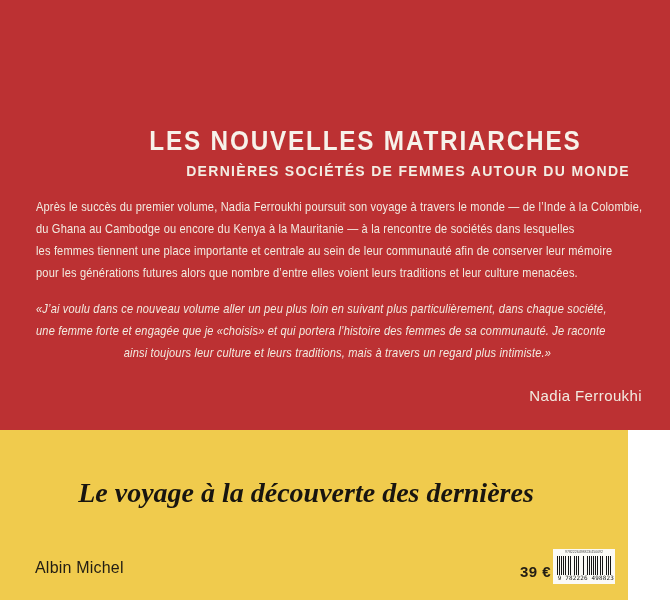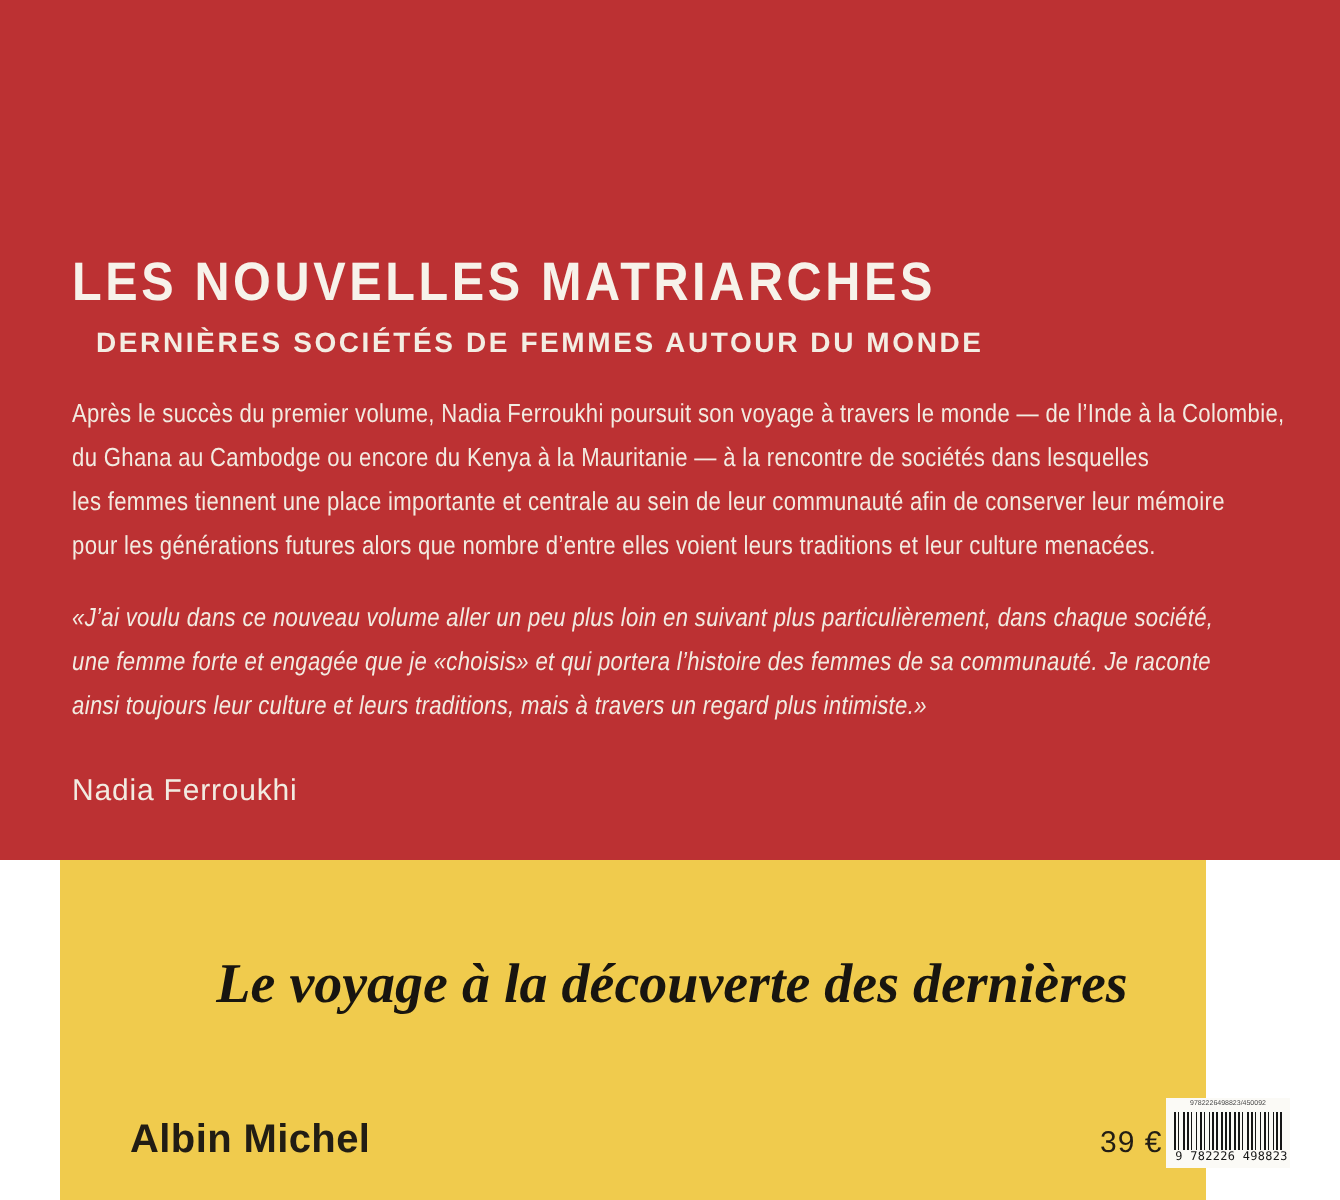--- a/index.html
+++ b/index.html
@@ -4,56 +4,56 @@
 <style>
   html, body { margin:0; padding:0; background:#ffffff; }
   .cover {
     position:relative; width:670px; height:600px; overflow:hidden;
     font-family:"Liberation Sans", sans-serif;
   }
   
   .red-section {
     position:absolute; top:0; left:0; width:670px; height:430px;
     background:#BC3133; color:#F5EFE6;
-    box-sizing:border-box; padding:126px 28px 0 36px;
+    box-sizing:border-box; padding:126px 28px 0 36px;text-align:right;
   }
   .title {
     margin:0; font-size:27px; font-weight:700; letter-spacing:2px;
     white-space:nowrap; transform:scaleX(0.9); transform-origin:0 50%;
     color:#F7F2EA; line-height:31px;
   }
   .subtitle {
     margin:8px 12px 0; font-size:14px; font-weight:700; letter-spacing:1.3px;
     white-space:nowrap; line-height:13px; color:#F3EDE3;
   }
   .body-par { margin-top:18px; transform:scaleX(0.85); transform-origin:0 0; }
   .quote-par { margin-top:14px; font-style:italic; transform:scaleX(0.85); transform-origin:0 0; }
   .body-par .line, .quote-par .line {
     font-size:13px; line-height:22px; white-space:nowrap; letter-spacing:0.2px;
     color:#F2EBE1;
   }
   .author { margin-top:22px; font-size:15px; line-height:20px; letter-spacing:0.4px; color:#F2EBE1; }
 
   
   .yellow-section {
-    position:absolute; top:430px; left:0; width:573px; height:170px;
-    background:#F0CB4D; color:#1E1A12;margin-left:30px;
+    position:absolute; top:430px; left:0; width:628px; height:170px;
+    background:#F0CB4D; color:#1E1A12;
   }
   .tagline {
     position:absolute; top:47px; left:0; width:612px; text-align:center;
     font-family:"Liberation Serif", serif; font-style:italic; font-weight:600;
     font-size:28px; line-height:31px; color:#181510;
   }
   .publisher {
     position:absolute; left:35px; top:129px;
-    font-size:20px; font-weight:700; letter-spacing:0.2px; color:#221D14;
+    font-size:16px; font-weight:400; letter-spacing:0.2px; color:#221D14;
   }
   .price {
     position:absolute; left:520px; top:133px;
-    font-size:15px; font-weight:400; letter-spacing:0.5px; color:#221D14;
+    font-size:15px; font-weight:700; letter-spacing:0.5px; color:#221D14;
   }
   .barcode {
     position:absolute; left:553px; top:119px; width:62px; height:35px;
     background:#FBFAF6; box-sizing:border-box; padding-top:1px;
   }
   .barcode-top-wrap { height:5px; overflow:visible; }
   .barcode-top {
     font-size:7px; line-height:7px; white-space:nowrap; text-align:center;
     transform:scale(0.5); transform-origin:50% 0; color:#4a4a4a; width:124px; margin-left:-31px;
   }

